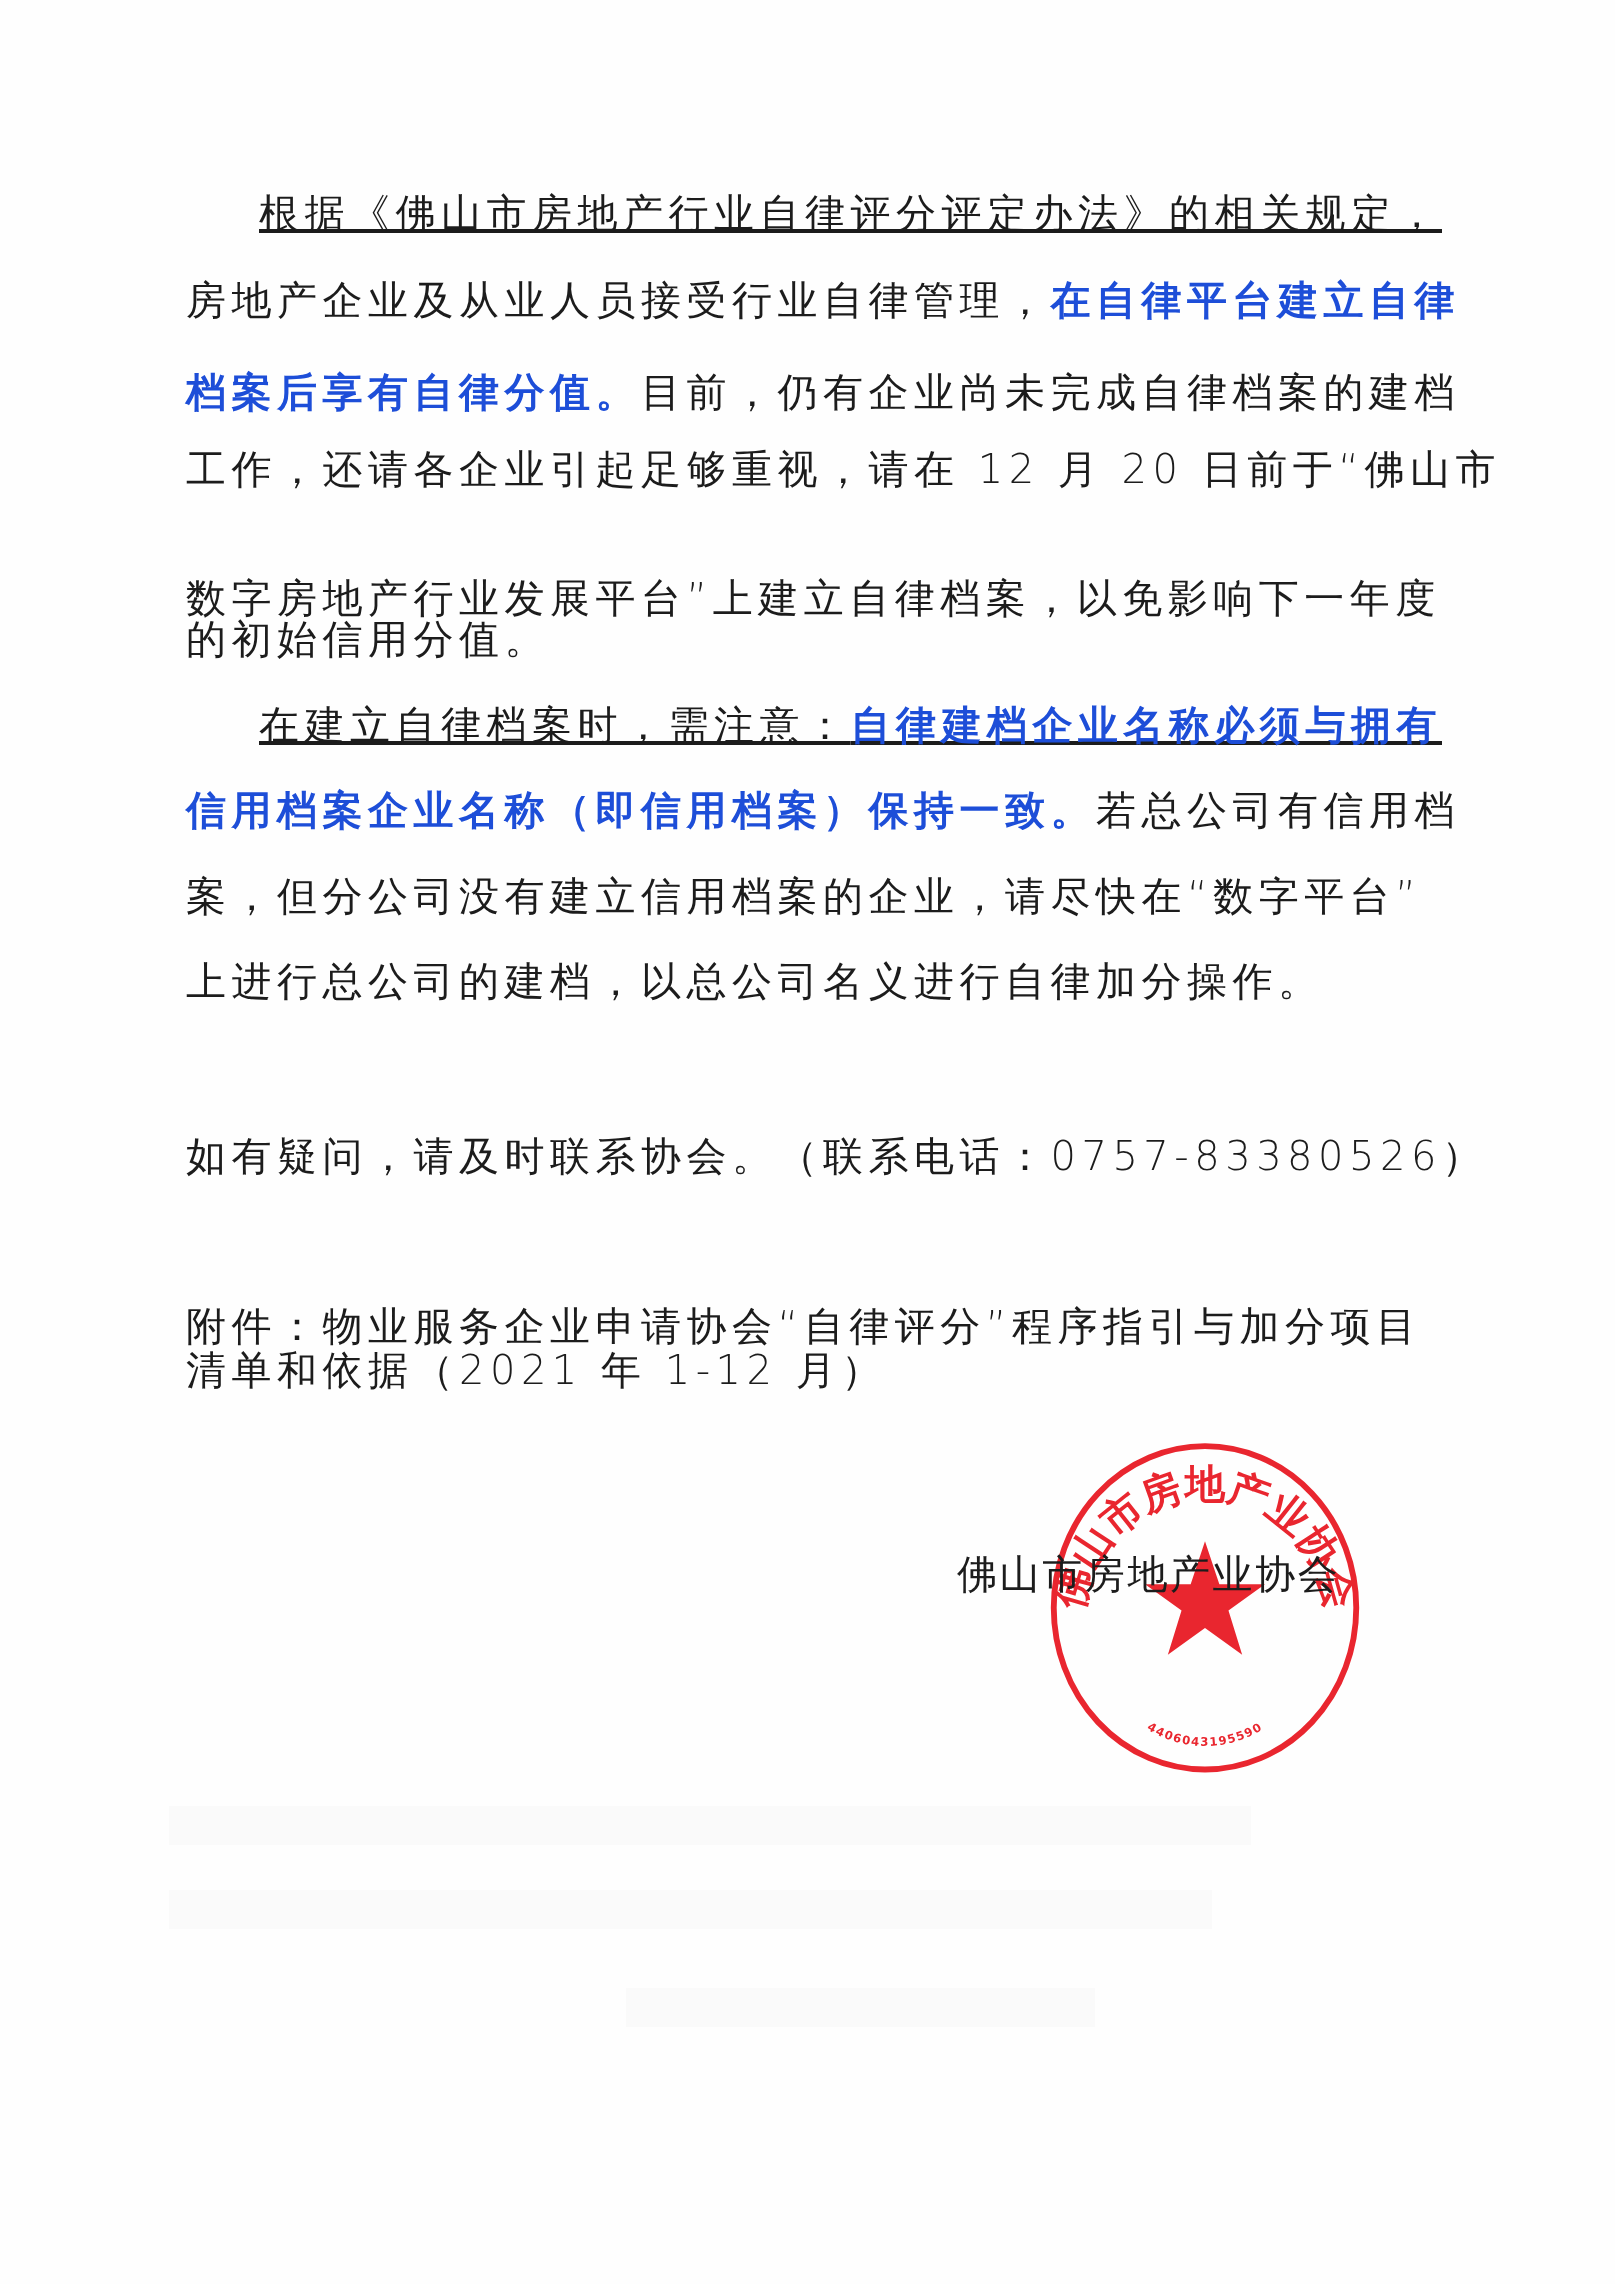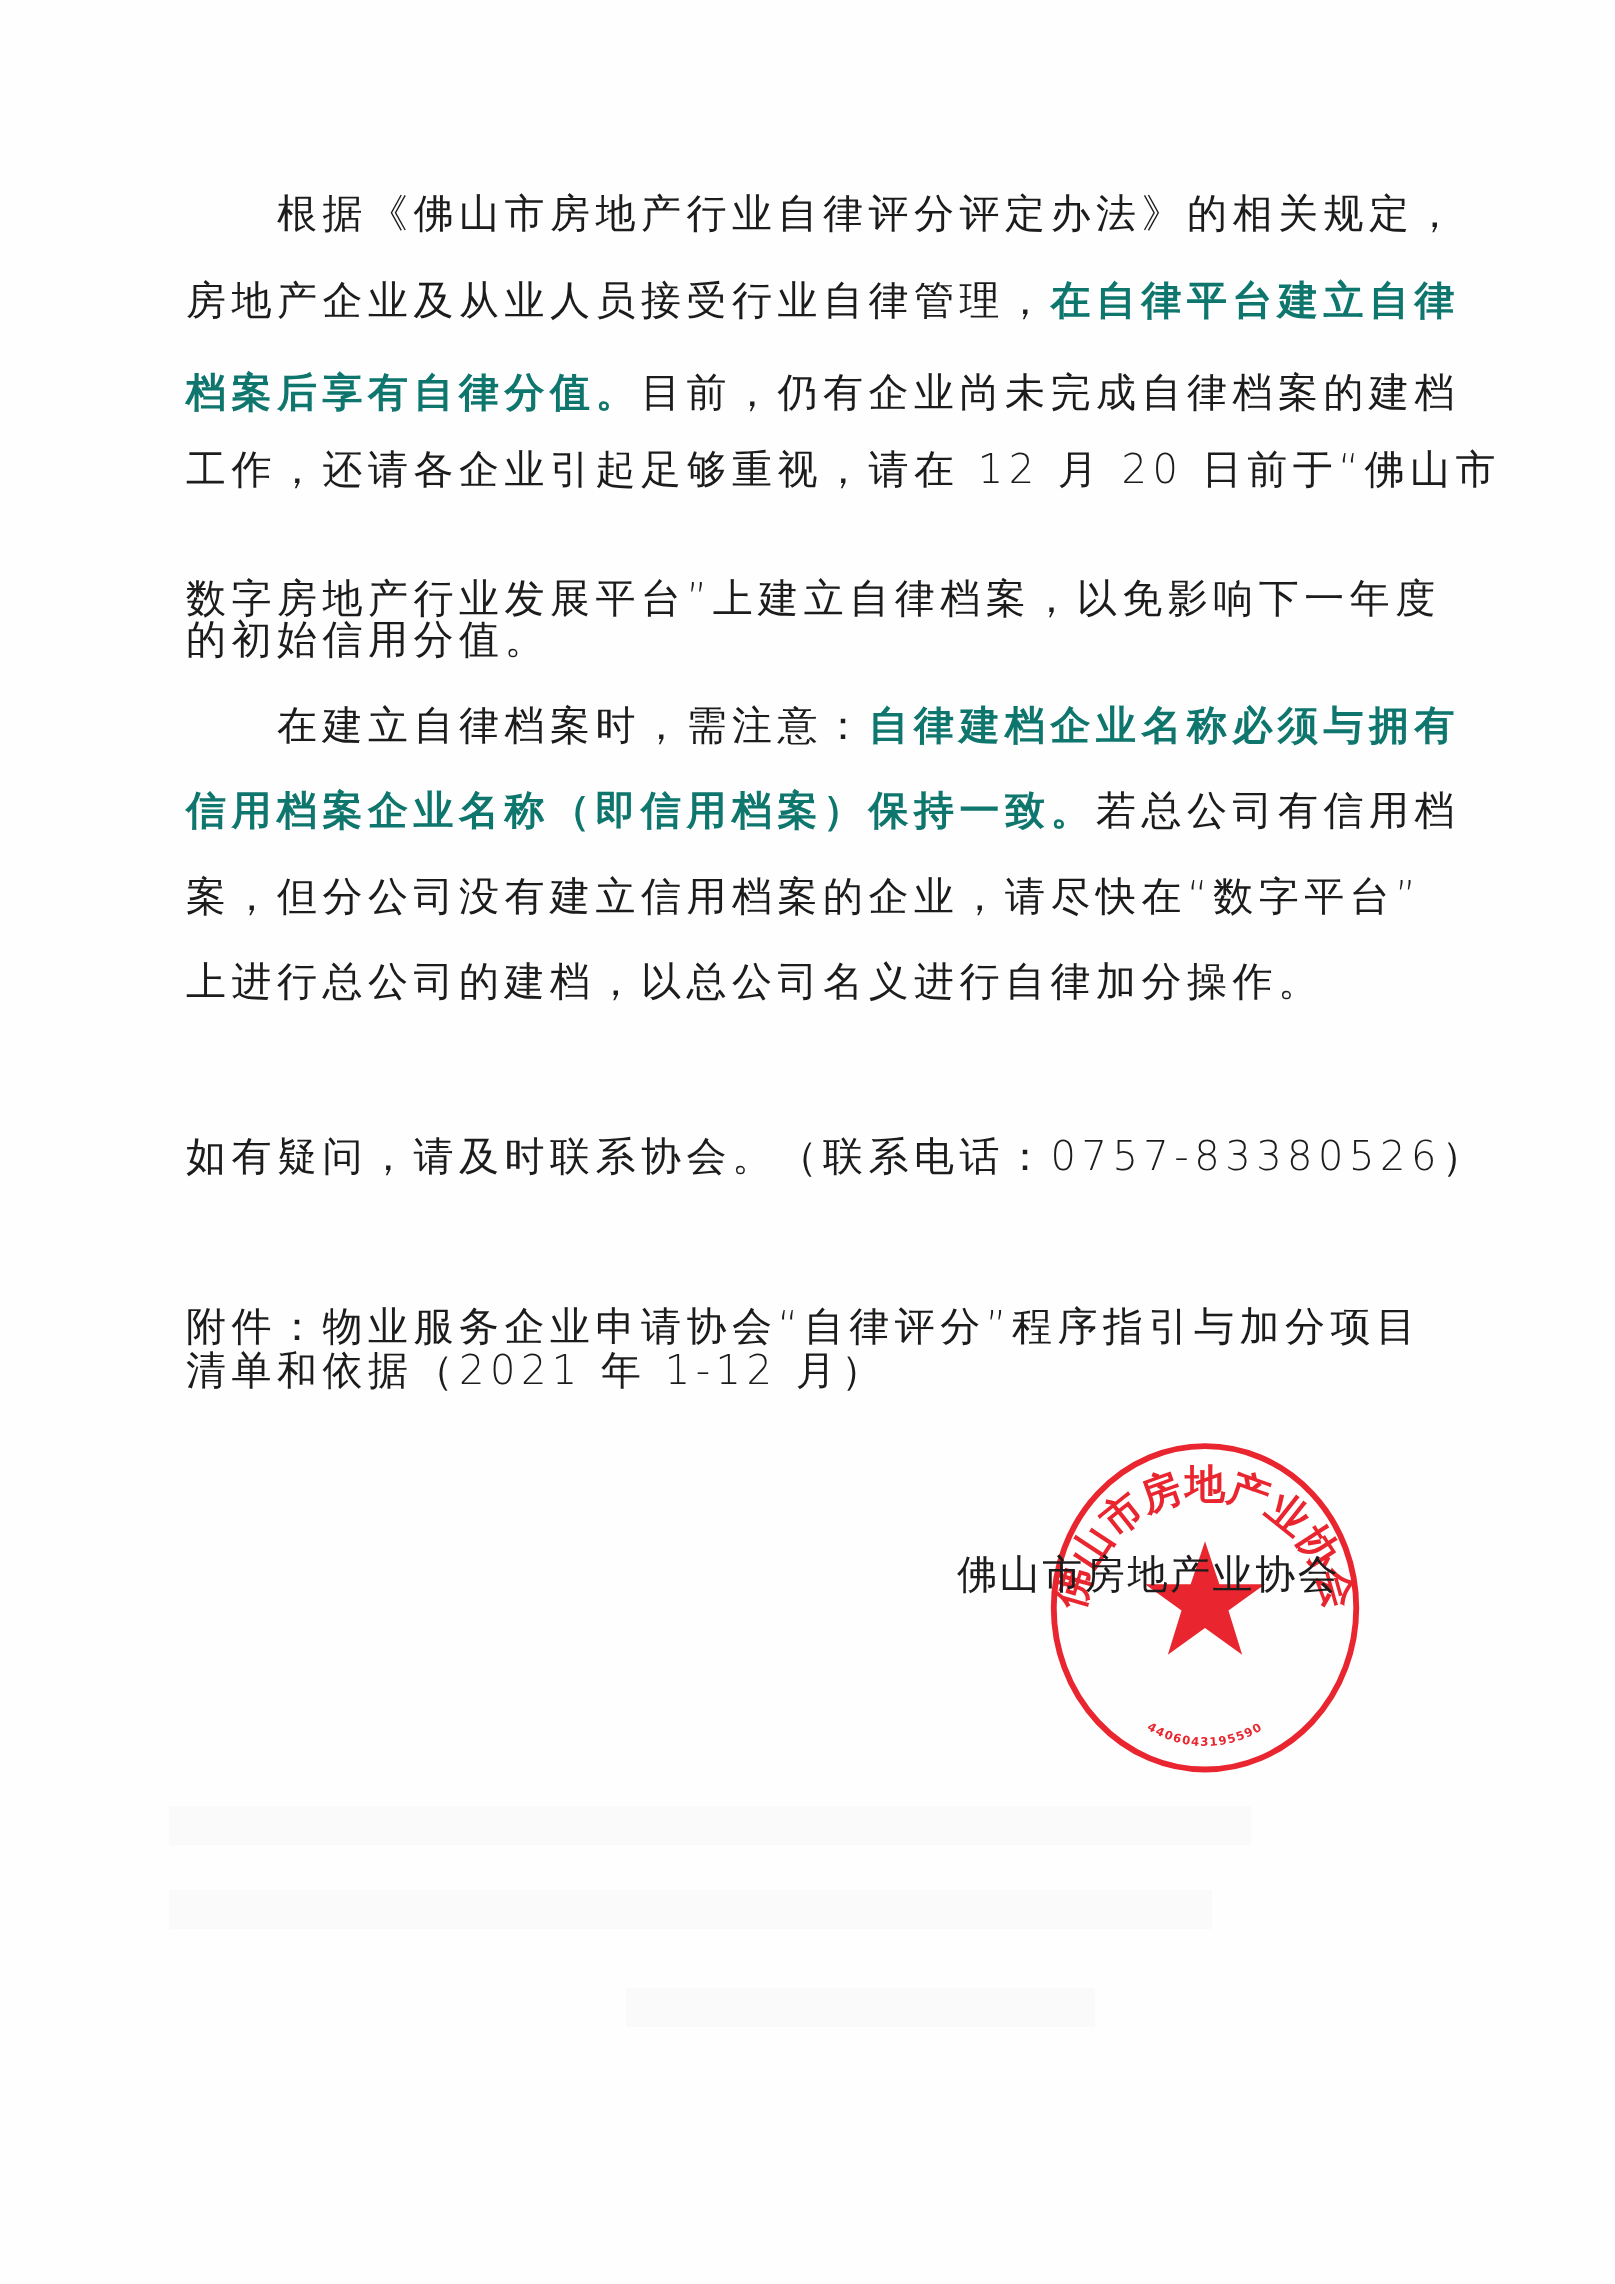--- a/index.html
+++ b/index.html
@@ -6,22 +6,22 @@
   body {
     width:1616px; height:2284px; background:#fefefe; position:relative; overflow:hidden;
     font-family:"DejaVu Serif","Liberation Serif",serif; color:#1a1a1a;
   }
   .page { position:absolute; left:0; top:0; width:1616px; height:2284px; }
   .line {
     position:absolute; left:186px; width:1212px; font-size:40px; line-height:52px;
     white-space:nowrap; letter-spacing:5.5px; font-family:"DejaVu Sans","Liberation Sans",sans-serif;
     font-weight:300; color:#1c1c1c;
   }
-  .line.indent { left:277px; width:1131px; }
-  .bold { font-weight:bold; color:#0f766e; }
+  .line.indent { left:259px; width:1131px;text-decoration:underline; }
+  .bold { font-weight:bold; color:#1d4ed8; }
   .sig {
     position:absolute; font-size:40px; line-height:52px; white-space:nowrap;
     font-family:"DejaVu Sans","Liberation Sans",sans-serif; color:#1c1c1c; letter-spacing:2.6px;
     z-index:2;
   }
   .seal {
     position:absolute; left:1042px; top:1437px; width:326px; height:339px; z-index:1; opacity:0.92;
   }
   .bleed { position:absolute; background:rgba(200,200,205,0.08); }
 </style>

